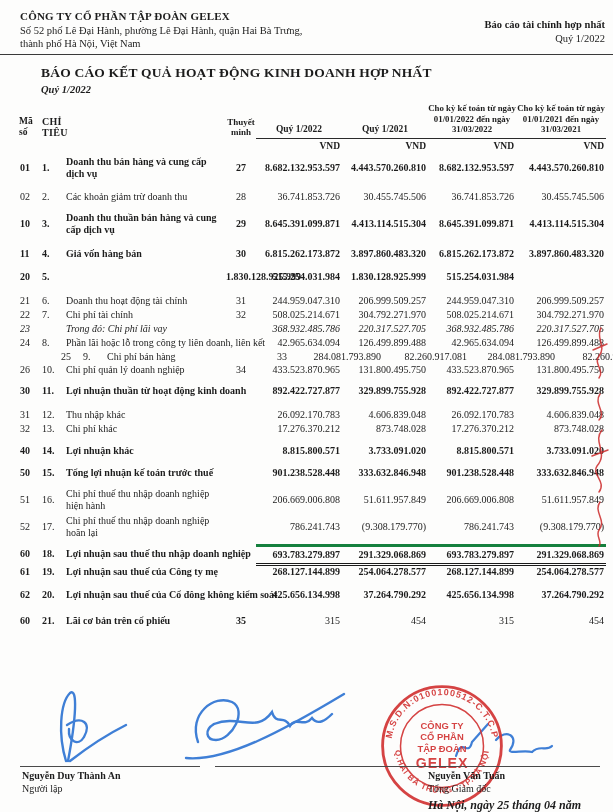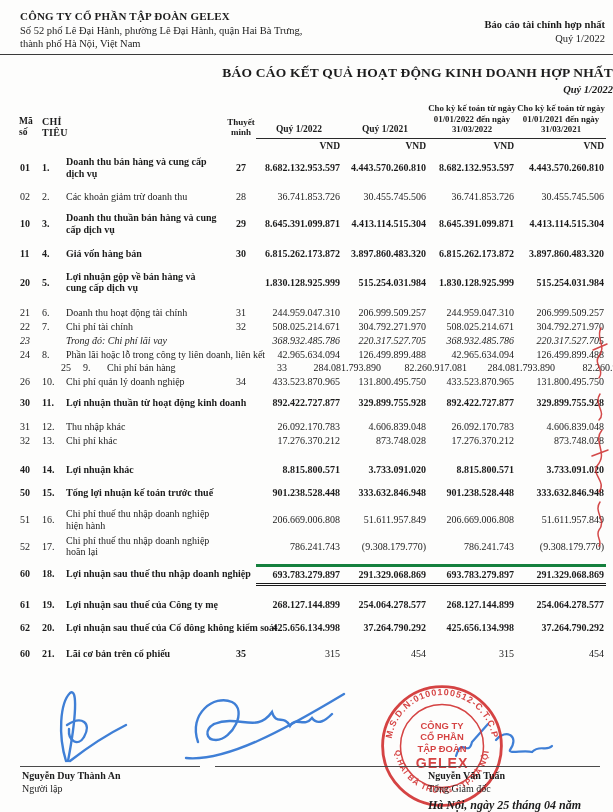--- a/index.html
+++ b/index.html
@@ -14,21 +14,21 @@
   .letterhead{
     display:flex;justify-content:space-between;align-items:flex-start;
     padding:10px 8px 4px 20px;border-bottom:1.5px solid #3a3a3a;
   }
   .lh-left .company{font-weight:bold;font-size:11px;letter-spacing:.2px;}
   .lh-left .addr{font-size:10.5px;margin-top:2px;line-height:1.25;}
   .lh-right{text-align:right;font-size:10.5px;line-height:1.3;padding-top:8px;}
   .lh-right .rpt{font-weight:bold;}
 
   
-  .title-block{text-align:right;margin-top:10px;}
+  .title-block{text-align:left;margin-top:10px;padding-left:41px;}
   .title-main{font-weight:bold;font-size:13.5px;letter-spacing:.2px;}
   .title-period{font-style:italic;font-weight:bold;font-size:10.5px;margin-top:3px;}
 
   
   .tbl{padding:0 7px 0 18px;margin-top:8px;}
   .grid{display:grid;grid-template-columns:24px 24px 160px 30px 86px 86px 88px 90px;align-items:center;}
   .thead{align-items:end;font-weight:bold;}
   .th{font-size:9.5px;}
   .th-code,.th-crit,.th-note{align-self:center;}
   .th-crit{font-size:10px;letter-spacing:.3px;}
@@ -149,21 +149,20 @@
       <div class="c-label">Giá vốn hàng bán</div>
       <div class="c-note">30</div>
       <div class="val">6.815.262.173.872</div>
       <div class="val">3.897.860.483.320</div>
       <div class="val">6.815.262.173.872</div>
       <div class="val">3.897.860.483.320</div>
     </div>
         <div class="grid row b w" style="margin-top: 11px;">
       <div class="c-code">20</div>
       <div class="c-no">5.</div>
-      <div class="c-label">Lợi nhuận gộp về bán hàng và cung cấp dịch vụ</div>
       <div class="c-note"></div>
       <div class="val">1.830.128.925.999</div>
       <div class="val">515.254.031.984</div>
       <div class="val">1.830.128.925.999</div>
       <div class="val">515.254.031.984</div>
     </div>
         <div class="grid row" style="margin-top: 13px;">
       <div class="c-code">21</div>
       <div class="c-no">6.</div>
       <div class="c-label">Doanh thu hoạt động tài chính</div>
@@ -246,21 +245,21 @@
         <div class="grid row" style="margin-top: 2px;">
       <div class="c-code">32</div>
       <div class="c-no">13.</div>
       <div class="c-label">Chi phí khác</div>
       <div class="c-note"></div>
       <div class="val">17.276.370.212</div>
       <div class="val">873.748.028</div>
       <div class="val">17.276.370.212</div>
       <div class="val">873.748.028</div>
     </div>
-        <div class="grid row b" style="margin-top: 18px;">
+        <div class="grid row b" style="margin-top: 10px;">
       <div class="c-code">40</div>
       <div class="c-no">14.</div>
       <div class="c-label">Lợi nhuận khác</div>
       <div class="c-note"></div>
       <div class="val">8.815.800.571</div>
       <div class="val">3.733.091.020</div>
       <div class="val">8.815.800.571</div>
       <div class="val">3.733.091.020</div>
     </div>
         <div class="grid row b" style="margin-top: 11px;">
@@ -296,21 +295,21 @@
         <div class="grid row b rt rdb" style="margin-top: 4px;">
       <div class="c-code">60</div>
       <div class="c-no">18.</div>
       <div class="c-label">Lợi nhuận sau thuế thu nhập doanh nghiệp</div>
       <div class="c-note"></div>
       <div class="val">693.783.279.897</div>
       <div class="val">291.329.068.869</div>
       <div class="val">693.783.279.897</div>
       <div class="val">291.329.068.869</div>
     </div>
-        <div class="grid row b" style="margin-top: 13px;">
+        <div class="grid row b" style="">
       <div class="c-code">61</div>
       <div class="c-no">19.</div>
       <div class="c-label">Lợi nhuận sau thuế của Công ty mẹ</div>
       <div class="c-note"></div>
       <div class="val">268.127.144.899</div>
       <div class="val">254.064.278.577</div>
       <div class="val">268.127.144.899</div>
       <div class="val">254.064.278.577</div>
     </div>
         <div class="grid row b" style="margin-top: 11px;">

